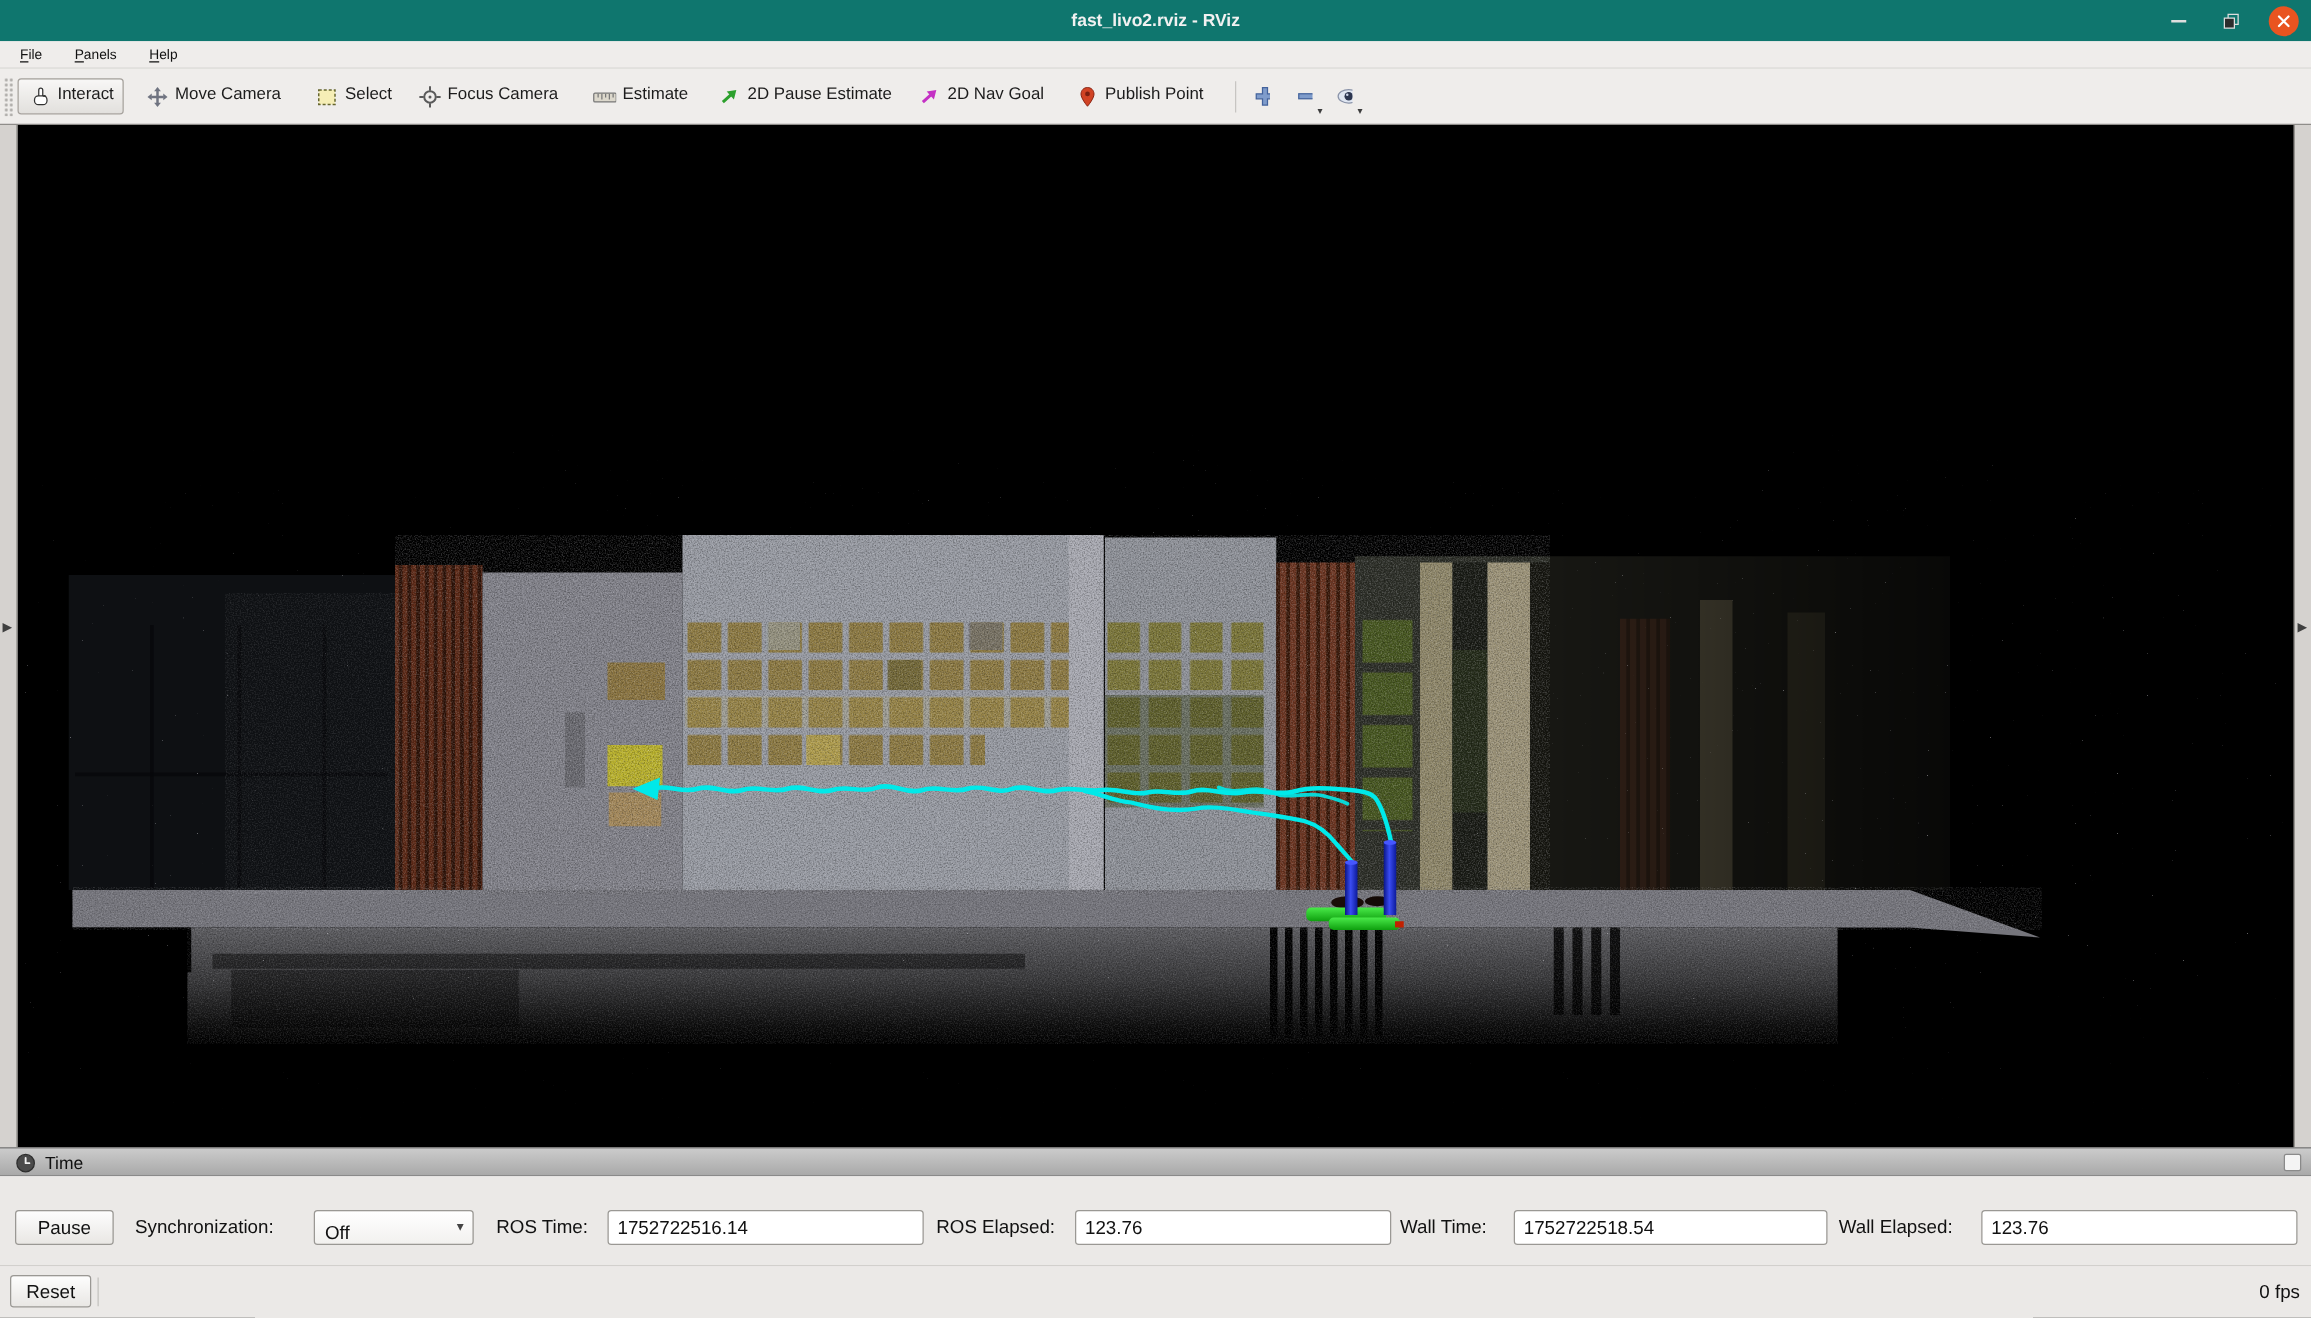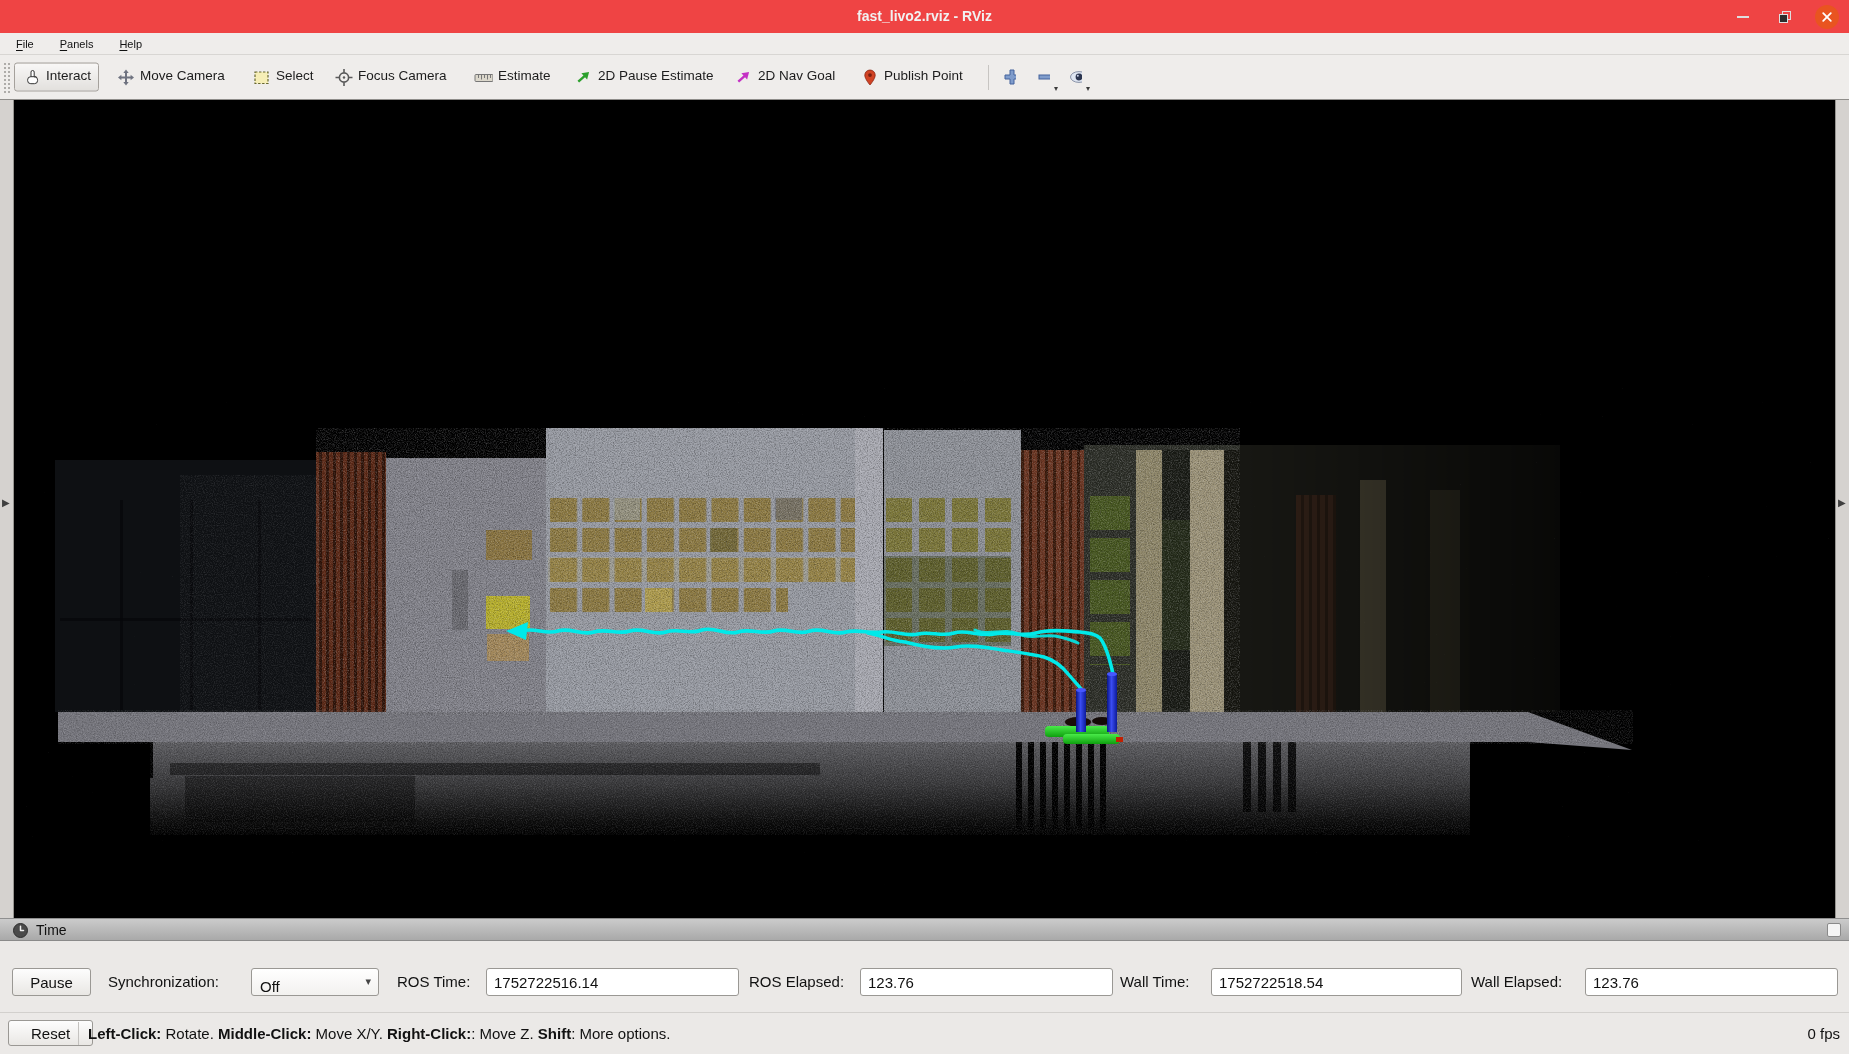--- a/index.html
+++ b/index.html
@@ -1,20 +1,20 @@
 <!DOCTYPE html>
 <html><head>
 <meta charset="utf-8">
 <style>
   html,body{margin:0;padding:0;width:1849px;height:1054px;background:#ebe9e7;
     font-family:"Liberation Sans",sans-serif;overflow:hidden;position:relative;}
   *{box-sizing:border-box;}
 
   
-  .titlebar{position:absolute;left:0;top:0;width:1849px;height:33px;background:#ef4444;}
+  .titlebar{position:absolute;left:0;top:0;width:1849px;height:33px;background:#0f766e;}
   .titlebar .title{position:absolute;left:0;right:0;top:0;height:33px;line-height:33px;
     text-align:center;color:#f1f1f1;font-size:14px;font-weight:bold;}
   .winbtns{position:absolute;right:10px;top:0;height:33px;display:flex;align-items:center;gap:18px;}
   .winbtn{width:24px;height:24px;display:flex;align-items:center;justify-content:center;cursor:pointer;}
   .minbar{width:12px;height:2px;background:#dedede;display:block;}
   .winbtn.close{width:24px;height:24px;border-radius:50%;background:#e95420;}
 
   
   .menubar{position:absolute;left:0;top:33px;width:1849px;height:22px;background:#efedeb;
     border-bottom:1px solid #d8d6d3;display:flex;align-items:center;padding-left:16px;gap:26px;}
@@ -59,21 +59,21 @@
   .tp-label{position:absolute;top:32px;font-size:15px;color:#111;white-space:nowrap;}
   .combo{position:absolute;left:251px;top:27px;width:128px;height:28px;background:linear-gradient(#ffffff,#f2f1ef);
     border:1px solid #9a9894;border-radius:3px;font-size:15px;color:#111;cursor:pointer;
     display:flex;align-items:flex-end;padding:0 8px;}
   .combo .caret{position:absolute;right:7px;top:6px;font-size:11px;color:#444;}
   .tfield{position:absolute;top:27px;height:28px;background:#fff;border:1px solid #9a9894;border-radius:3px;
     font-family:"Liberation Sans",sans-serif;font-size:15px;color:#111;padding:0 7px;}
 
   
   .statusbar{position:absolute;left:0;top:1013px;width:1849px;height:41px;background:#ebe9e7;}
-  .statusbar .qbtn{top:7px;left:8px;height:26px;padding:0 22px;}
+  .statusbar .qbtn{top:7px;left:8px;height:26px;padding:0 12px;}
   .sb-sep{position:absolute;left:78px;top:9px;width:1px;height:23px;background:#c4c2bf;}
   .sb-help{position:absolute;left:88px;top:0;height:41px;line-height:41px;font-size:15px;color:#111;white-space:pre;}
   .sb-fps{position:absolute;right:9px;top:0;height:41px;line-height:41px;font-size:15px;color:#111;}
 </style>
 </head>
 <body>
 
 <div class="titlebar">
   <span class="title">fast_livo2.rviz - RViz</span>
   <div class="winbtns">
@@ -431,15 +431,14 @@
   <span class="tp-label" style="left:1120px">Wall Time:</span>
   <input class="tfield" style="left: 1211px; width: 251px;" readonly="" value="1752722518.54">
 
   <span class="tp-label" style="left:1471px">Wall Elapsed:</span>
   <input class="tfield" style="left: 1585px; width: 253px;" readonly="" value="123.76">
 </div>
 
 <div class="statusbar">
   <button class="qbtn">Reset</button>
   <div class="sb-sep"></div>
-  <div class="sb-help"><b>Left-Click:</b><span> Rotate. </span><b>Middle-Click:</b><span> Move X/Y. </span><b>Right-Click:</b><span>: Move Z. </span><b>Shift</b><span>: More options.</span></div>
   <span class="sb-fps">0 fps</span>
 </div>
 
 </body></html>

